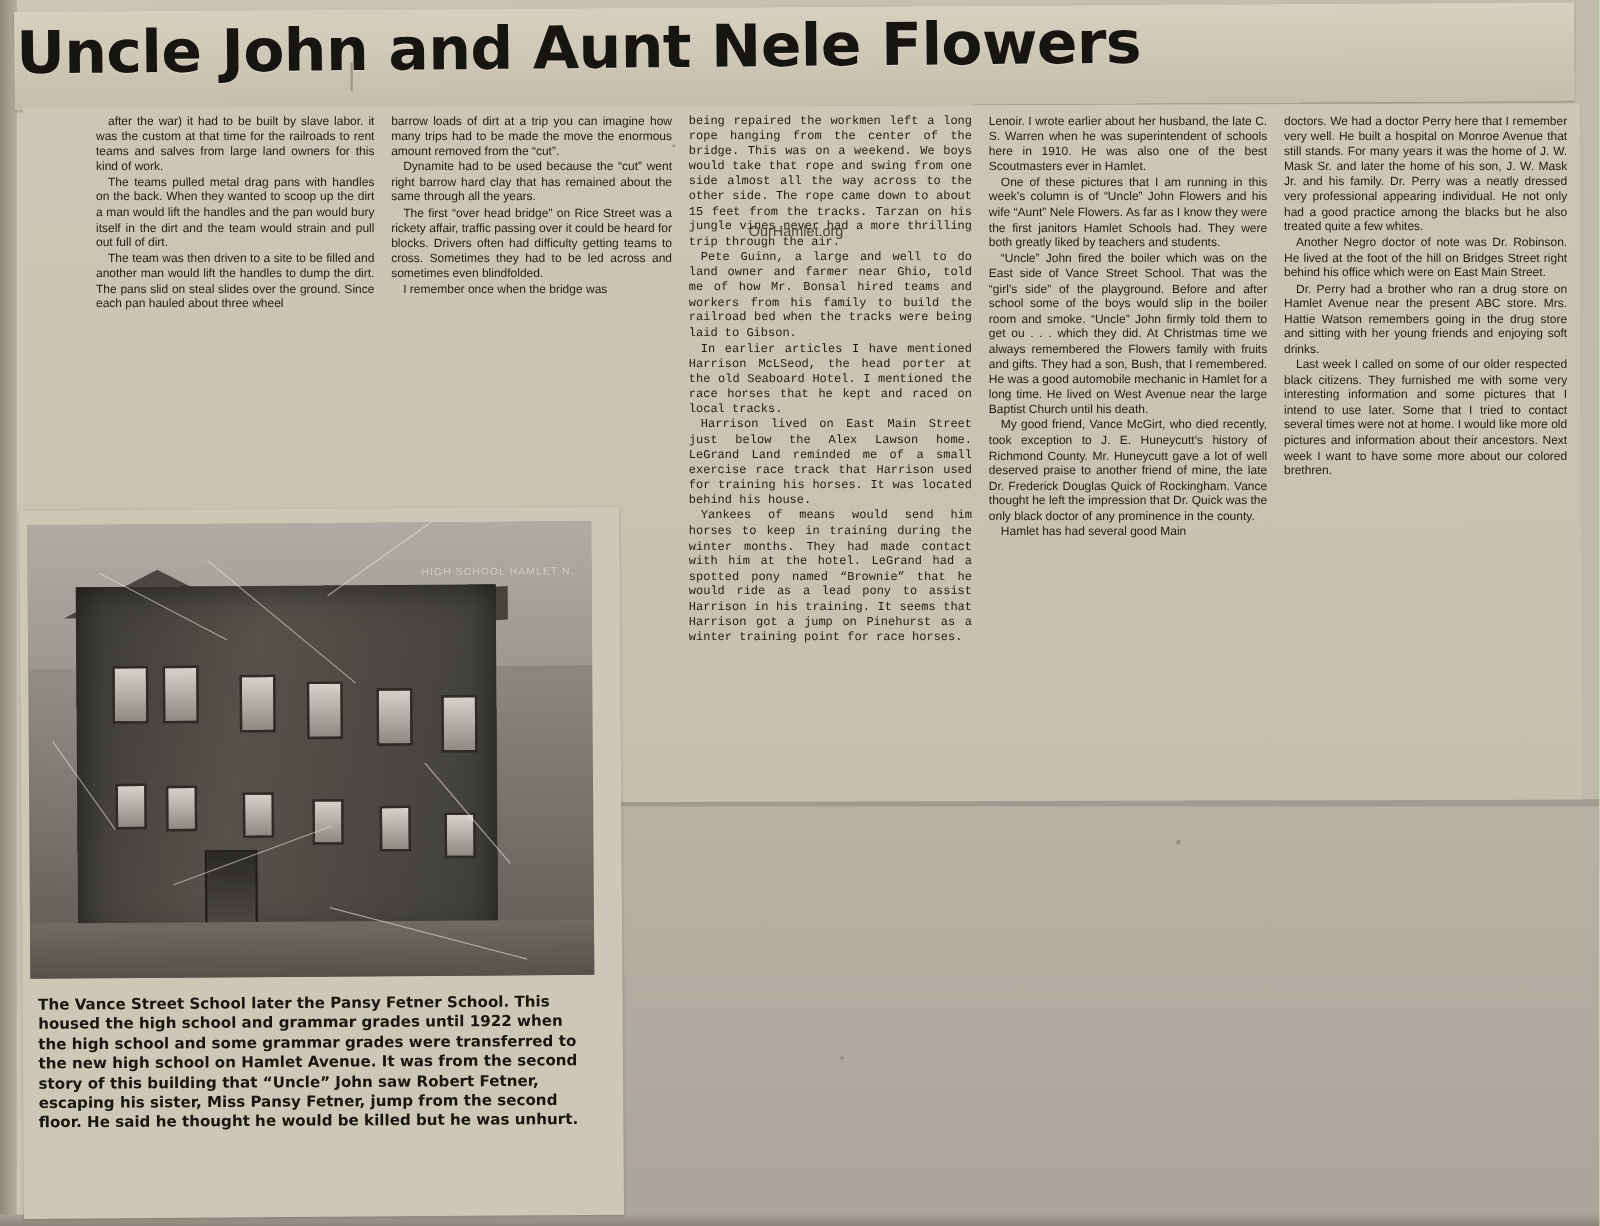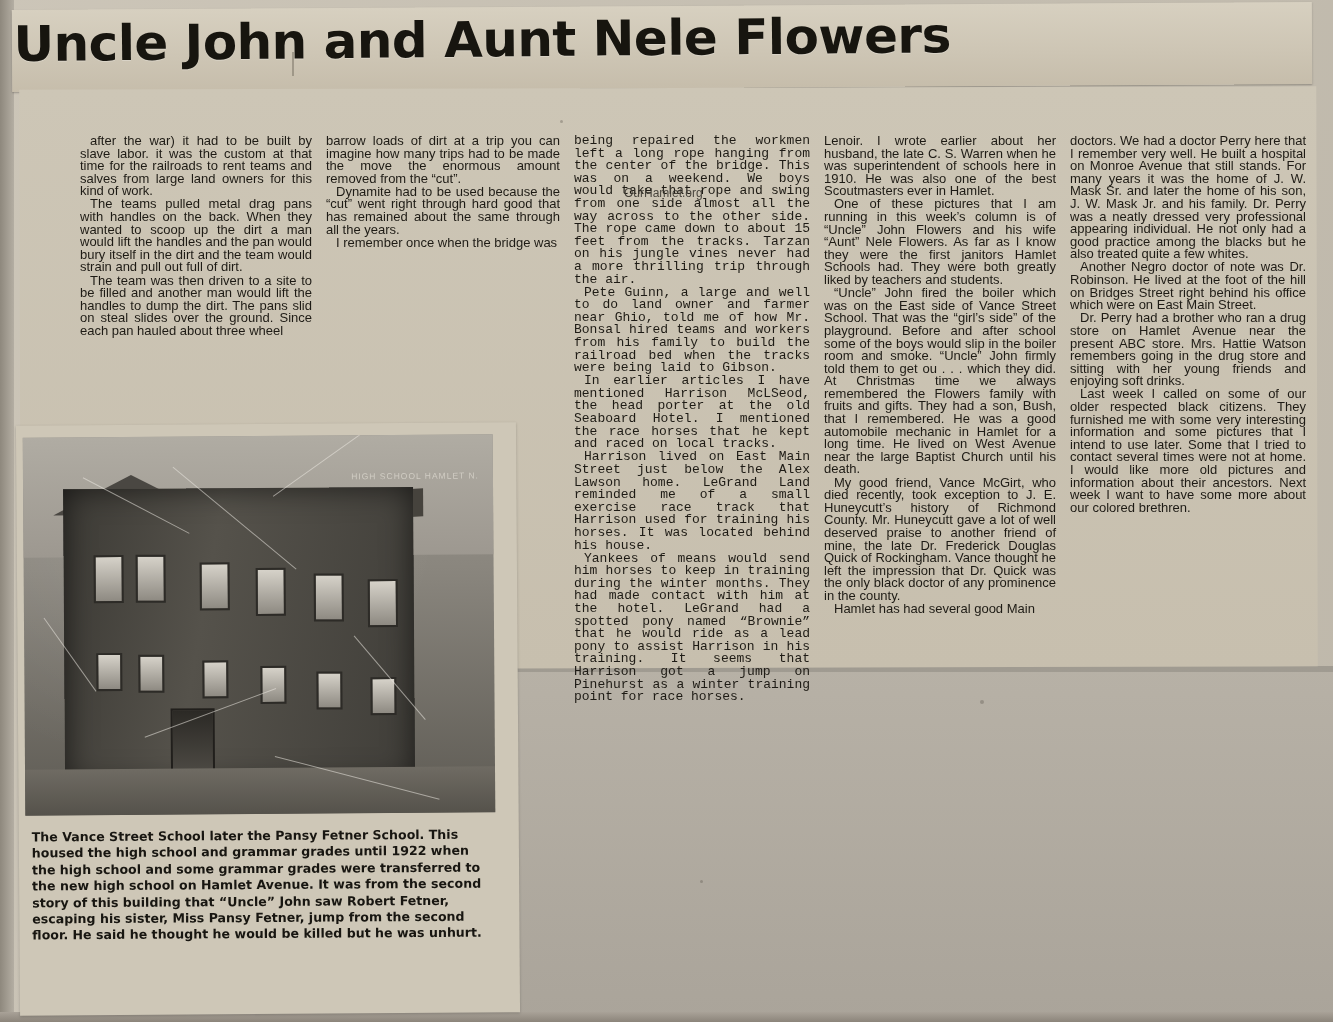--- a/index.html
+++ b/index.html
@@ -69,26 +69,25 @@
     position: absolute;
     left: 80px;
     top: 96px;
     width: 1235px;
     height: 575px;
     display: flex;
     gap: 14px;
   }
   .col {
     width: 235px;
-    font-size: 13px;
+    font-size: 10px;
     line-height: 12.6px;
     color: #1e1b15;
     text-align: justify;
     font-family: "Liberation Sans", sans-serif;
-    margin-top: 39px;
   }
   .col p {
     margin: 0 0 0.5px 0;
     text-indent: 10px;
   }
   .col p.noind { text-indent: 0; }
   .col.c1 { width: 232px; }
   .col.c2 { width: 234px; }
   .col.c3 { width: 236px; font-family: Liberation Mono, monospace; }
   .col.c4 { width: 232px; }
@@ -248,21 +247,22 @@
   <div class="tick"></div>
 
   <div class="columns">
     <div class="col c1">
       <p>after the war) it had to be built by slave labor. it was the custom at that time for the railroads to rent teams and salves from large land owners for this kind of work.</p>
       <p>The teams pulled metal drag pans with handles on the back. When they wanted to scoop up the dirt a man would lift the handles and the pan would bury itself in the dirt and the team would strain and pull out full of dirt.</p>
       <p>The team was then driven to a site to be filled and another man would lift the handles to dump the dirt. The pans slid on steal slides over the ground. Since each pan hauled about three wheel</p>
     </div>
     <div class="col c2">
       <p class="noind">barrow loads of dirt at a trip you can imagine how many trips had to be made the move the enormous amount removed from the “cut”.</p>
-      <p>Dynamite had to be used because the “cut” went right through hard good that has remained about the same through all the years.</p>
+      <p>Dynamite had to be used because the “cut” went right barrow hard clay that has remained about the same through all the years.</p>
+      <p>The first “over head bridge” on Rice Street was a rickety affair, traffic passing over it could be heard for blocks. Drivers often had difficulty getting teams to cross. Sometimes they had to be led across and sometimes even blindfolded.</p>
       <p>I remember once when the bridge was</p>
     </div>
     <div class="col c3">
       <p class="noind">being repaired the workmen left a long rope hanging from the center of the bridge. This was on a weekend. We boys would take that rope and swing from one side almost all the way across to the other side. The rope came down to about 15 feet from the tracks. Tarzan on his jungle vines never had a more thrilling trip through the air.</p>
       <p>Pete Guinn, a large and well to do land owner and farmer near Ghio, told me of how Mr. Bonsal hired teams and workers from his family to build the railroad bed when the tracks were being laid to Gibson.</p>
       <p>In earlier articles I have mentioned Harrison McLSeod, the head porter at the old Seaboard Hotel. I mentioned the race horses that he kept and raced on local tracks.</p>
       <p>Harrison lived on East Main Street just below the Alex Lawson home. LeGrand Land reminded me of a small exercise race track that Harrison used for training his horses. It was located behind his house.</p>
       <p>Yankees of means would send him horses to keep in training during the winter months. They had made contact with him at the hotel. LeGrand had a spotted pony named “Brownie” that he would ride as a lead pony to assist Harrison in his training. It seems that Harrison got a jump on Pinehurst as a winter training point for race horses.</p>
     </div>
     <div class="col c4">

